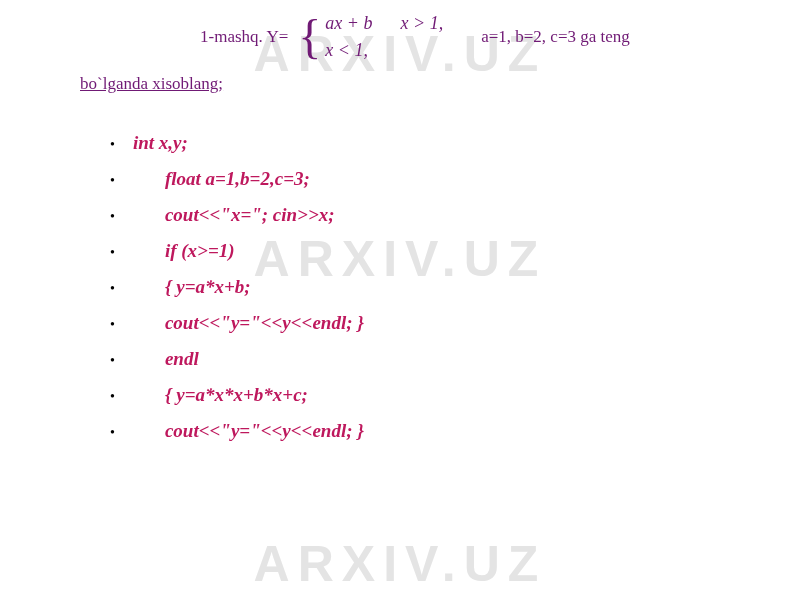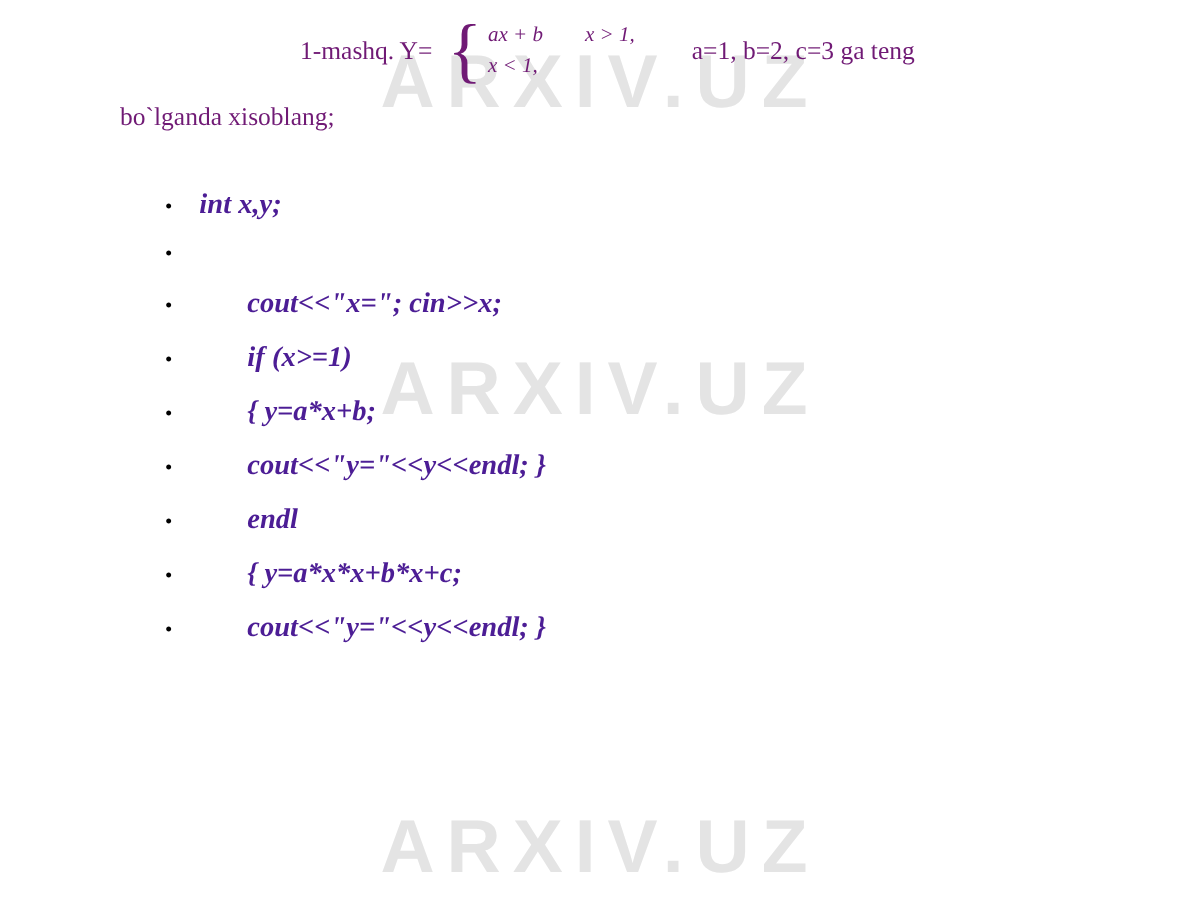--- a/index.html
+++ b/index.html
@@ -74,50 +74,51 @@
     }
     .brace {
       font-size: 48px;
       line-height: 1;
       font-family: 'Times New Roman', serif;
     }
     .piecewise {
       display: inline-flex;
       flex-direction: column;
       font-style: italic;
-      font-size: 14px;
+      font-size: 18px;
       line-height: 1.5;
       margin-left: 4px;
     }
     .piecewise-row {
       display: flex;
       gap: 28px;
     }
     .suffix {
       margin-left: 34px;
     }
     .line2 {
       padding: 6px 0 0 0;
+      text-decoration: underline;
     }
     .code-block {
       padding: 30px 0 0 110px;
     }
     .code-line {
       display: flex;
       align-items: baseline;
       margin-bottom: 14px;
       font-size: 19px;
     }
     .bullet {
       color: #000;
       margin-right: 18px;
       font-size: 14px;
     }
     .code-text {
-      color: #4c1d95;
+      color: #be185d;
       font-style: italic;
       font-weight: bold;
       font-family: 'Times New Roman', serif;
     }
     .indent {
       margin-left: 32px;
     }
     sup {
       font-size: 0.7em;
     }
@@ -151,20 +152,21 @@
     <div class="line2">bo`lganda xisoblang;</div>
   </div>
 
   <div class="code-block">
     <div class="code-line">
       <span class="bullet">•</span>
       <span class="code-text">int x,y;</span>
     </div>
     <div class="code-line">
       <span class="bullet">•</span>
+      <span class="code-text indent">float a=1,b=2,c=3;</span>
     </div>
     <div class="code-line">
       <span class="bullet">•</span>
       <span class="code-text indent">cout&lt;&lt;"x="; cin&gt;&gt;x;</span>
     </div>
     <div class="code-line">
       <span class="bullet">•</span>
       <span class="code-text indent">if (x&gt;=1)</span>
     </div>
     <div class="code-line">

